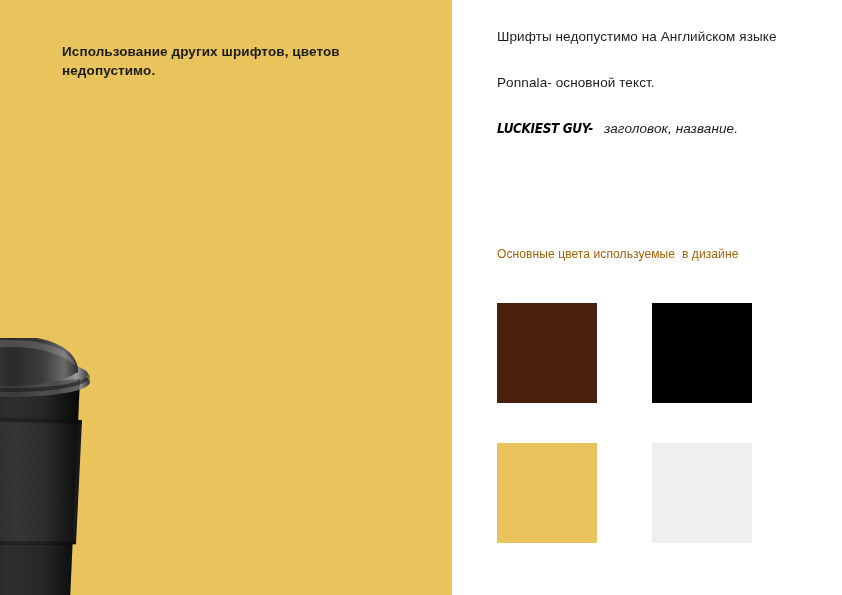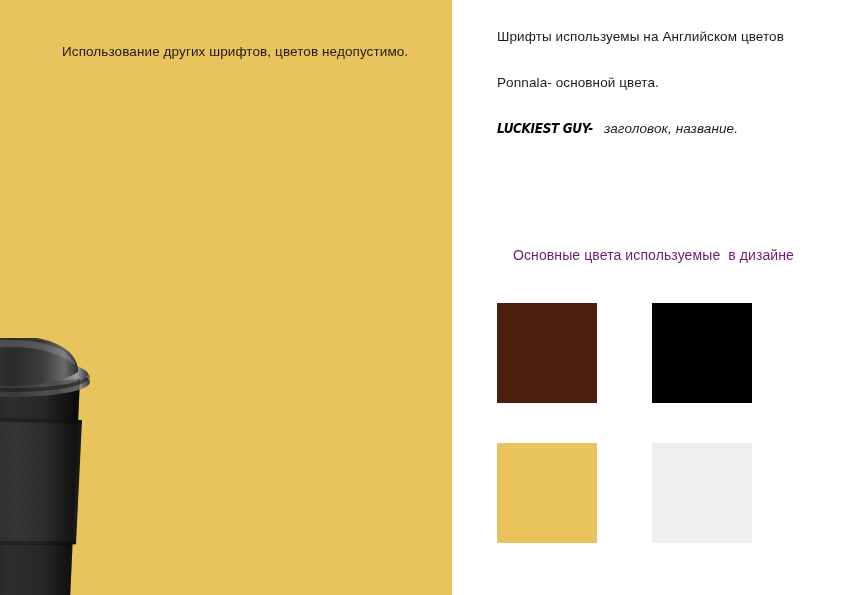--- a/index.html
+++ b/index.html
@@ -94,26 +94,25 @@
     color: #000000;
     transform: scaleX(0.93) scaleY(1.04);
     transform-origin: left center;
     display: inline-block;
   }
 
   .colors-title {
     position: absolute;
     left: 45px;
     top: 246px;
-    font-size: 14px;
+    font-size: 12px;
     line-height: 1.35;
-    color: #701a75;
+    color: #a16207;
     letter-spacing: 0.1px;
     white-space: pre;
-    margin-left: 16px;
   }
 
   .swatch-grid {
     position: absolute;
     left: 45px;
     top: 303px;
     width: 310px;
   }
   .swatch-row {
     display: flex;
@@ -125,21 +124,21 @@
     width: 100px;
     height: 100px;
     flex: 0 0 100px;
   }
 </style>
 </head>
 <body>
 
 <div class="slide" style="background: rgb(255, 255, 255);">
 
-  <div class="left-panel" style="background: rgb(233, 195, 91);">
+  <div class="left-panel" style="background: rgb(233, 195, 91); font-weight: bold;">
 
     <div class="left-note">Использование других шрифтов, цветов недопустимо.</div>
 
     <div class="cup-wrap">
       <svg class="cup-svg" viewBox="0 0 140 262" xmlns="http://www.w3.org/2000/svg">
         <defs>
           <linearGradient id="lidTop" x1="0" y1="0" x2="1" y2="0">
             <stop offset="0" stop-color="#ececec"></stop>
             <stop offset="0.10" stop-color="#6e6e6e"></stop>
             <stop offset="0.26" stop-color="#3a3a3a"></stop>
@@ -202,24 +201,24 @@
         <path d="M96 44 L128 41 L118 262 L92 262 Z" fill="url(#shadowEdge)" opacity="0.7"></path>
 
         <path d="M6 36 L16 37 L24 262 L16 262 Z" fill="#5a5a5a" opacity="0.25"></path>
       </svg>
     </div>
   </div>
 
   <div class="right-panel">
 
     <div class="font-block">
-      <div class="font-line">Шрифты используемы на Английском цветов</div>
+      <div class="font-line">Шрифты недопустимо на Английском языке</div>
 
       <div class="font-line">
-        <span>Ponnala- основной цвета.</span>
+        <span>Ponnala- основной текст.</span>
       </div>
 
       <div class="font-line">
         <span class="display-name">LUCKIEST GUY-</span><span> заголовок, название.</span>
       </div>
     </div>
 
     <div class="colors-title">Основные цвета используемые  в дизайне</div>
 
     <div class="swatch-grid">

